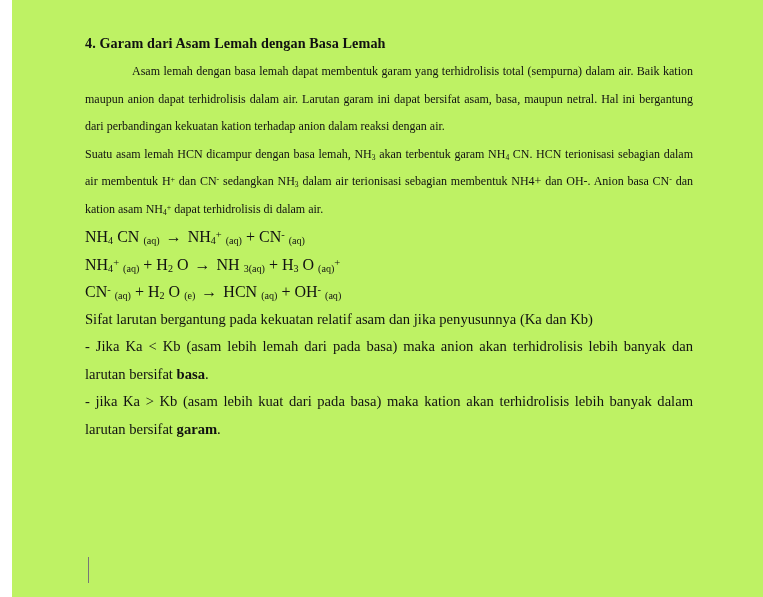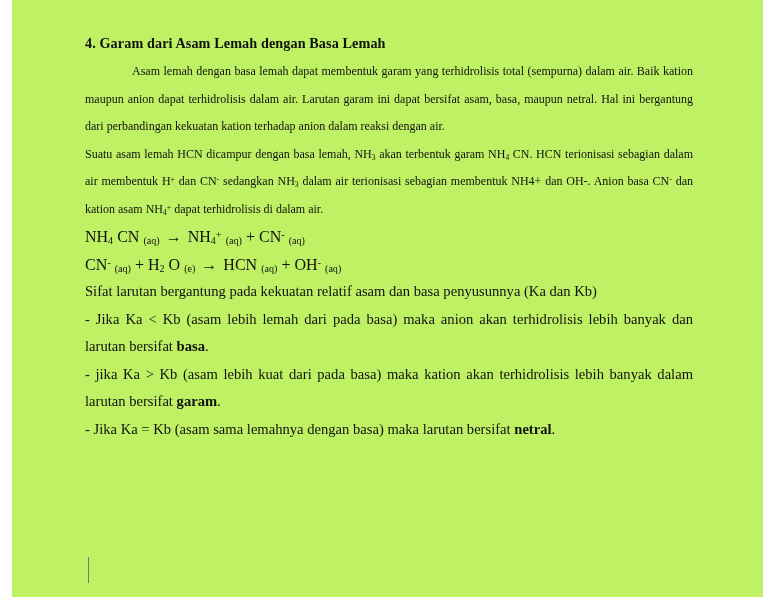--- a/index.html
+++ b/index.html
@@ -93,28 +93,28 @@
 
     <div class="heading">4. Garam dari Asam Lemah dengan Basa Lemah</div>
 
     <p class="para indent">Asam lemah dengan basa lemah dapat membentuk garam yang terhidrolisis total (sempurna) dalam air. Baik kation maupun anion dapat terhidrolisis dalam air. Larutan garam ini dapat bersifat asam, basa, maupun netral. Hal ini bergantung dari perbandingan kekuatan kation terhadap anion dalam reaksi dengan air.</p>
 
 
     <p class="para"><span>Suatu asam lemah HCN dicampur dengan basa lemah, NH</span><sub>3</sub><span> akan terbentuk garam NH</span><sub>4</sub><span> CN. HCN terionisasi sebagian dalam air membentuk H</span><sup>+</sup><span> dan CN</span><sup>-</sup><span> sedangkan NH</span><sub>3</sub><span> dalam air terionisasi sebagian membentuk NH4+ dan OH-. Anion basa CN</span><sup>-</sup><span> dan kation asam NH</span><sub>4</sub><sup>+</sup><span> dapat terhidrolisis di dalam air.</span></p>
 
     <div id="equations-container">
         <p class="eqline"><span>NH</span><sub>4</sub><span> CN </span><sub>(aq)</sub><span class="arrow"> → </span><span>NH</span><sub>4</sub><sup>+</sup><span> </span><sub>(aq)</sub><span> + CN</span><sup>-</sup><span> </span><sub>(aq)</sub></p>
+        <p class="eqline"><span>NH</span><sub>4</sub><sup>+</sup><span> </span><sub>(aq)</sub><span> + H</span><sub>2</sub><span> O </span><span class="arrow"> → </span><span>NH </span><sub>3(aq)</sub><span> + H</span><sub>3</sub><span> O </span><sub>(aq)</sub><sup>+</sup></p>
         <p class="eqline"><span>CN</span><sup>-</sup><span> </span><sub>(aq)</sub><span> + H</span><sub>2</sub><span> O </span><sub>(e)</sub><span class="arrow"> → </span><span>HCN </span><sub>(aq)</sub><span> + OH</span><sup>-</sup><span> </span><sub>(aq)</sub></p>
       </div>
 
-    <p class="line last-left">Sifat larutan bergantung pada kekuatan relatif asam dan basa penyusunnya (Ka dan Kb)</p>
+    <p class="line last-left">Sifat larutan bergantung pada kekuatan relatif asam dan jika penyusunnya (Ka dan Kb)</p>
 
     <div id="rules-container">
         <p class="line"><span>- Jika Ka &lt; Kb (asam lebih lemah dari pada basa) maka anion akan terhidrolisis lebih banyak dan larutan bersifat </span><b>basa</b><span>.</span></p>
         <p class="line"><span>- jika Ka &gt; Kb (asam lebih kuat dari pada basa) maka kation akan terhidrolisis lebih banyak dalam larutan bersifat </span><b>garam</b><span>.</span></p>
-        <p class="line last-left"><span>- Jika Ka = Kb (asam sama lemahnya dengan basa) maka larutan bersifat </span><b>netral</b><span>.</span></p>
       </div>
 
   </div>
 
   <div id="caret"></div>
 
 </div>
 
 </body></html>

